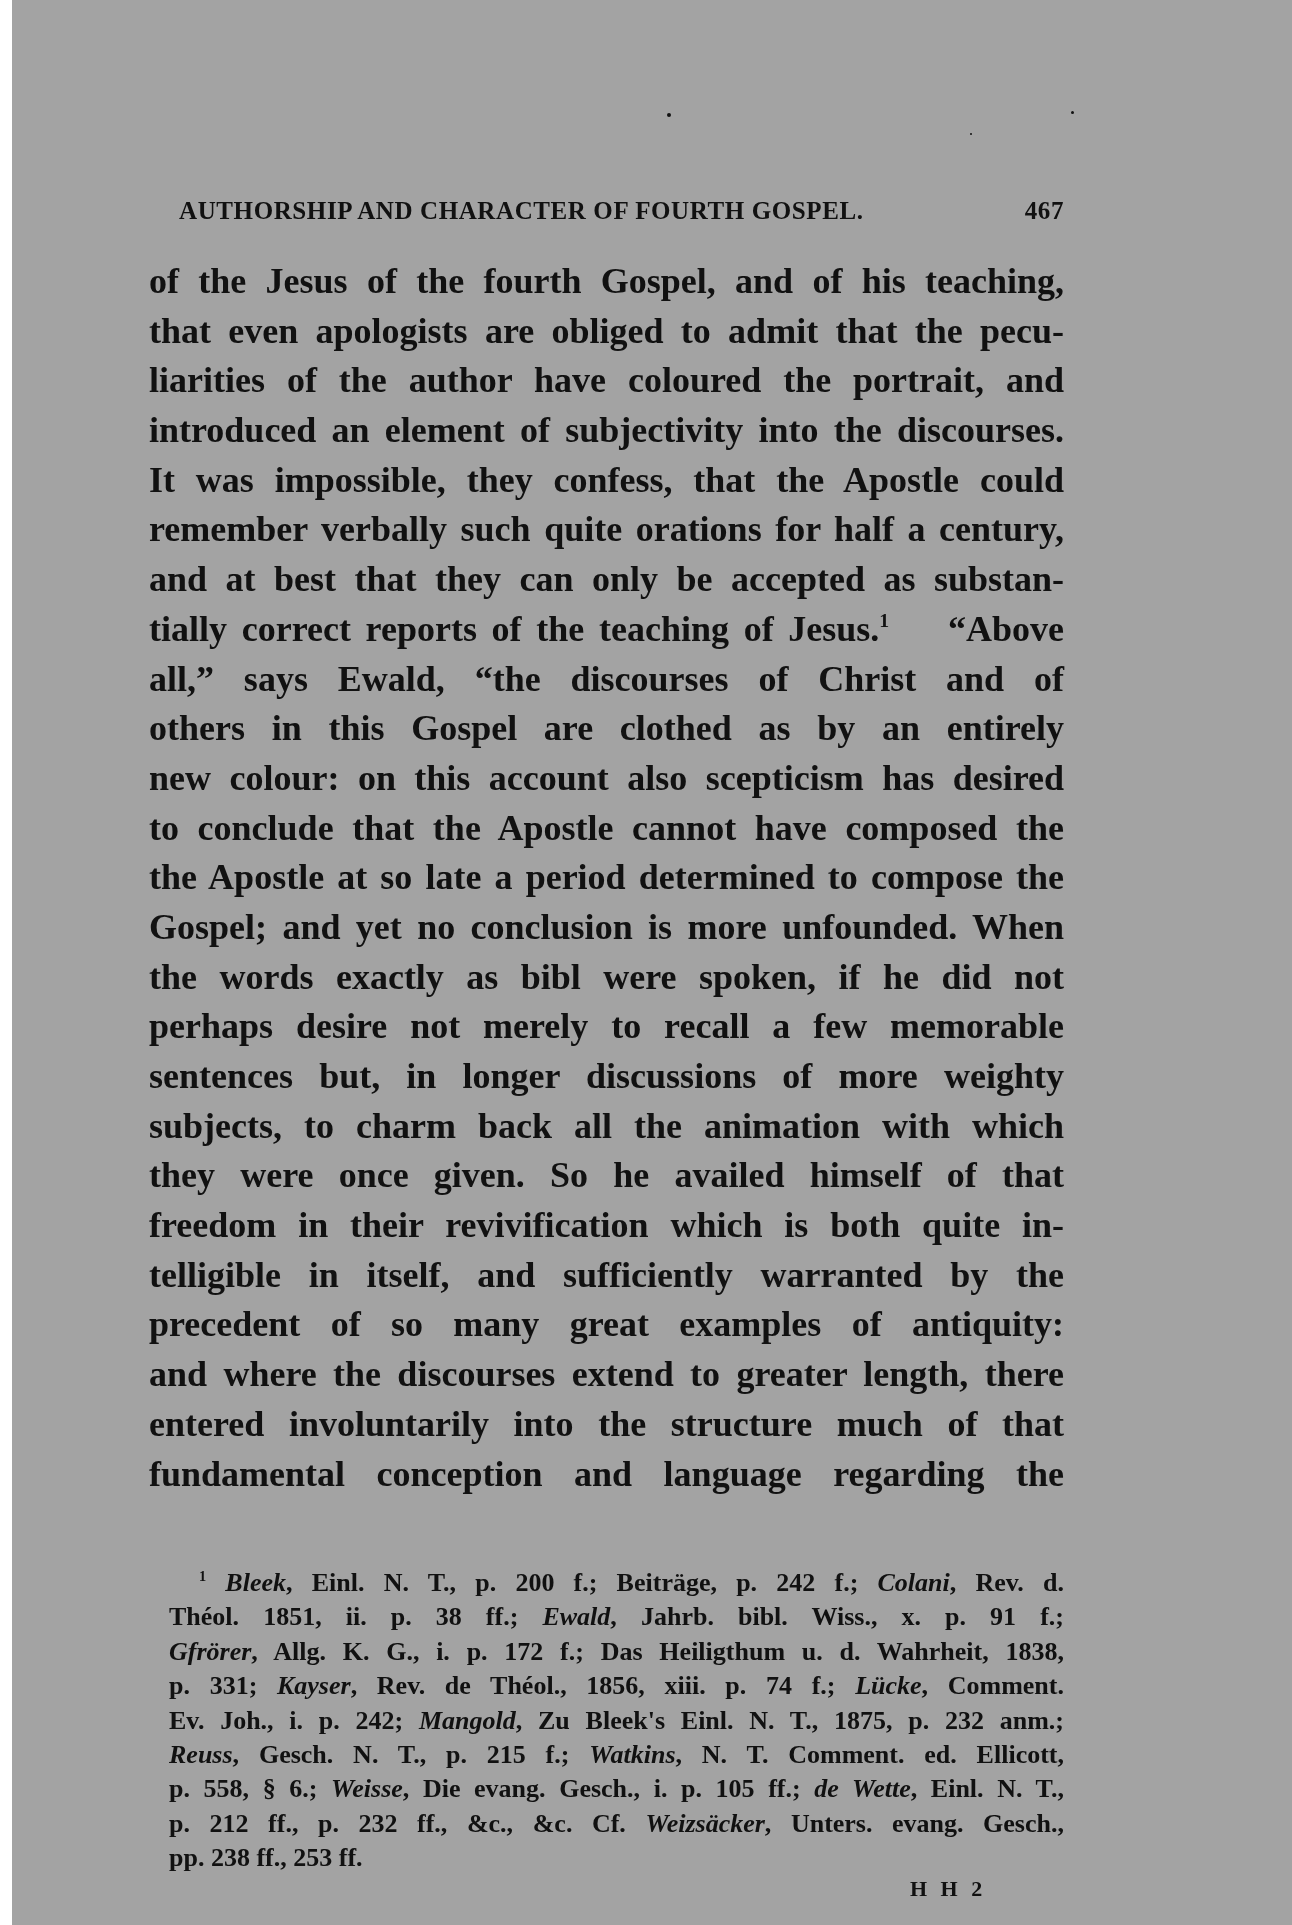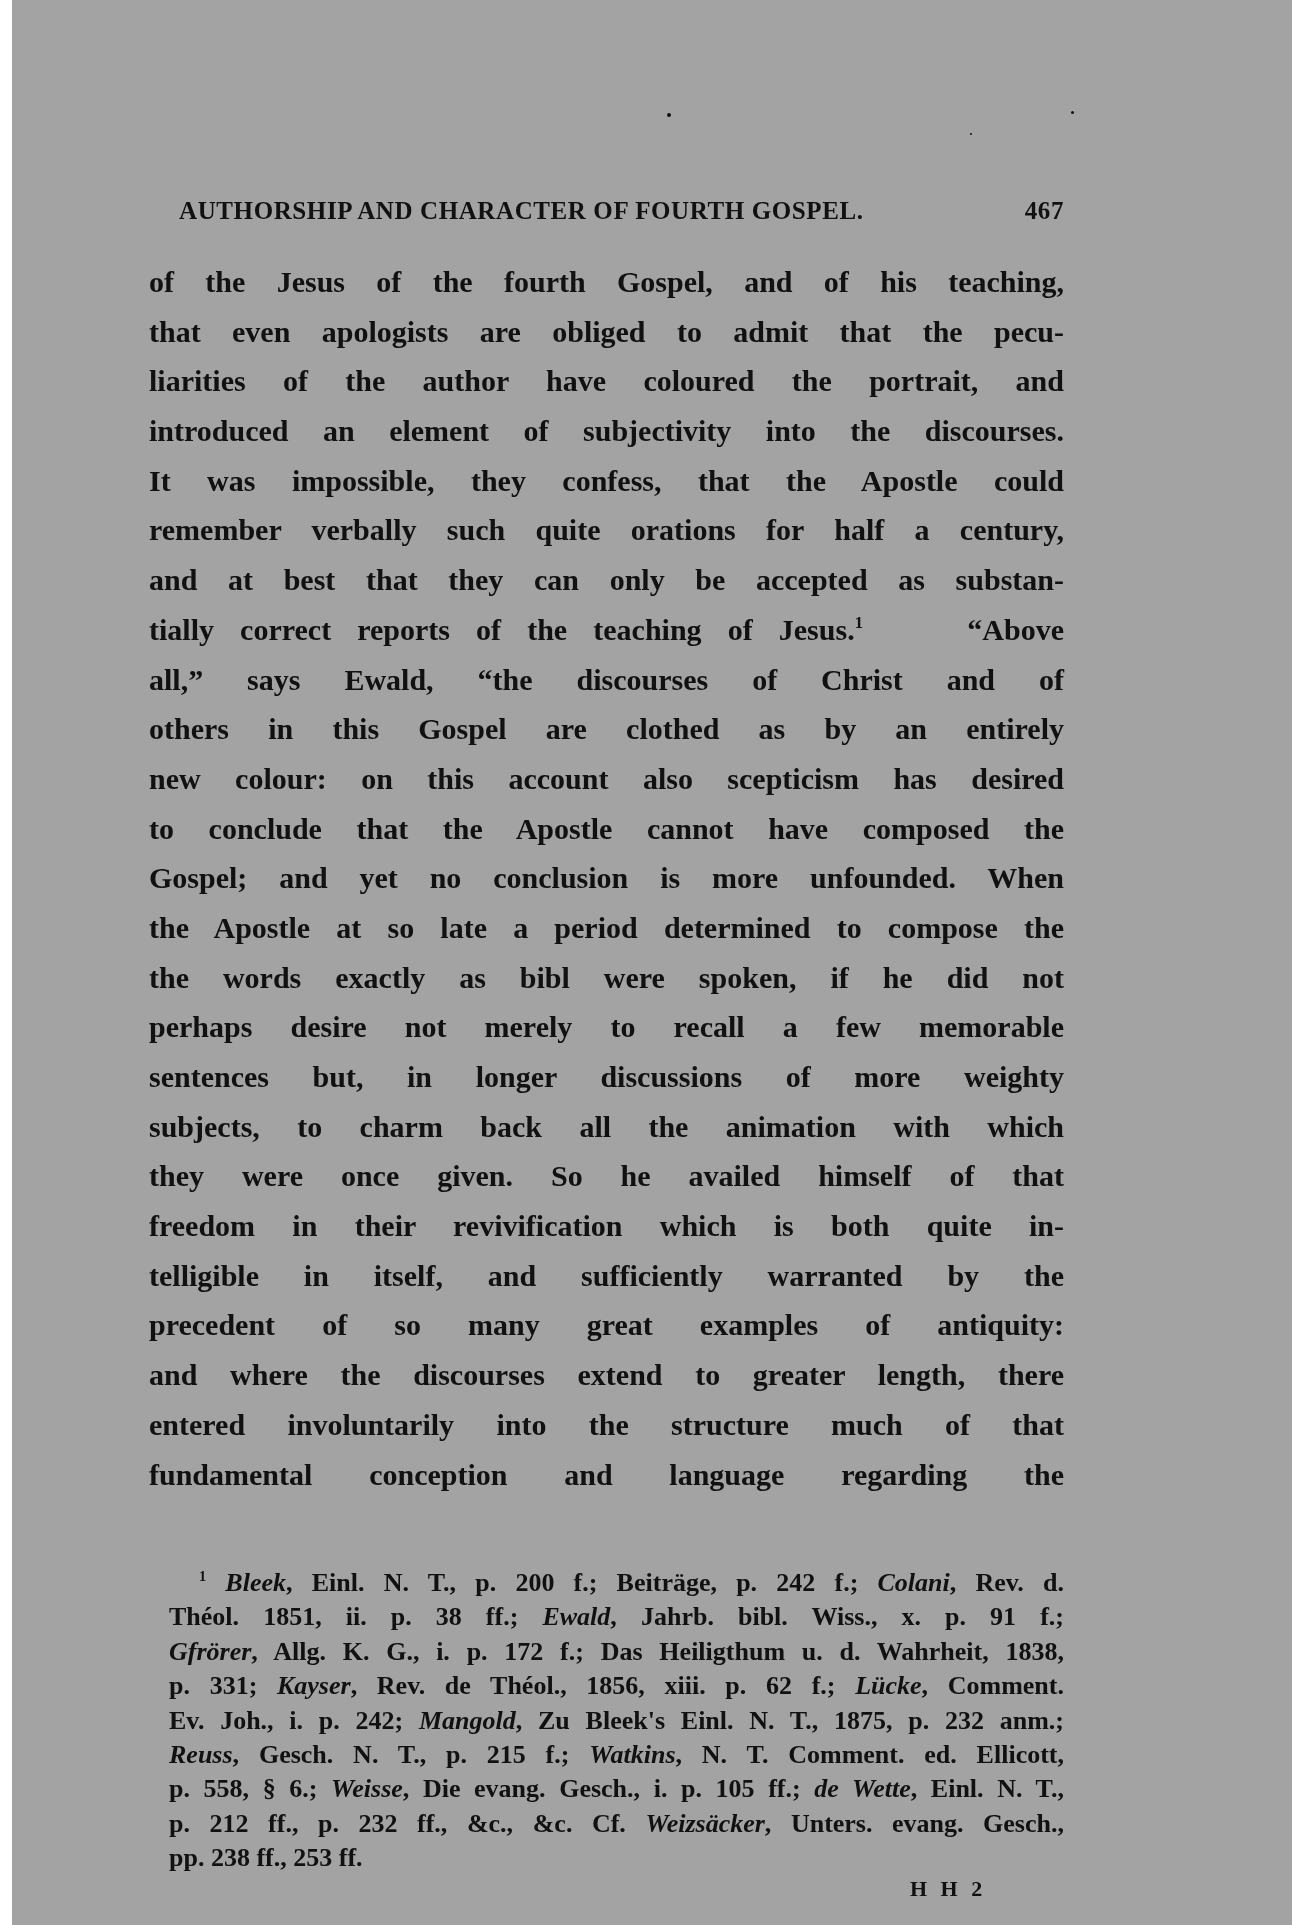--- a/index.html
+++ b/index.html
@@ -10,21 +10,21 @@
     position: absolute; left: 167px; top: 196px; width: 885px;
     font-family: "Liberation Serif", serif; font-weight: bold;
     font-size: 25px; line-height: 30px; color: #111; letter-spacing: 0.6px;
     white-space: nowrap;
   }
   .header .title { position: absolute; left: 0; top: 0; }
   .header .pageno { position: absolute; right: 0; top: 0; }
   .body-text {
     position: absolute; left: 137px; top: 257px; width: 915px;
     font-family: "Liberation Serif", serif; font-weight: bold;
-    font-size: 30px; color: #111;
+    font-size: 36px; color: #111;
   }
   .line {
     display: block; height: 49.7px; line-height: 49.7px;
     text-align: justify; text-align-last: justify; white-space: nowrap;
     overflow: visible;
   }
   .footnotes {
     position: absolute; left: 137px; top: 1566px; width: 915px;
     font-family: "Liberation Serif", serif; font-weight: bold;
     font-size: 26px; color: #111;
@@ -63,40 +63,40 @@
       <div class="line">liarities of the author have coloured the portrait, and</div>
       <div class="line">introduced an element of subjectivity into the discourses.</div>
       <div class="line">It was impossible, they confess, that the Apostle could</div>
       <div class="line">remember verbally such quite orations for half a century,</div>
       <div class="line">and at best that they can only be accepted as substan-</div>
       <div class="line"><span>tially correct reports of the teaching of Jesus.</span><sup>1</sup> <span>&nbsp;&nbsp; “Above</span></div>
       <div class="line">all,” says Ewald, “the discourses of Christ and of</div>
       <div class="line">others in this Gospel are clothed as by an entirely</div>
       <div class="line">new colour: on this account also scepticism has desired</div>
       <div class="line">to conclude that the Apostle cannot have composed the</div>
+      <div class="line">the Apostle at so late a period determined to compose the</div>
       <div class="line">Gospel; and yet no conclusion is more unfounded. When</div>
-      <div class="line">the Apostle at so late a period determined to compose the</div>
       <div class="line">the words exactly as bibl were spoken, if he did not</div>
       <div class="line">perhaps desire not merely to recall a few memorable</div>
       <div class="line">sentences but, in longer discussions of more weighty</div>
       <div class="line">subjects, to charm back all the animation with which</div>
       <div class="line">they were once given. So he availed himself of that</div>
       <div class="line">freedom in their revivification which is both quite in-</div>
       <div class="line">telligible in itself, and sufficiently warranted by the</div>
       <div class="line">precedent of so many great examples of antiquity:</div>
       <div class="line">and where the discourses extend to greater length, there</div>
       <div class="line">entered involuntarily into the structure much of that</div>
       <div class="line">fundamental conception and language regarding the</div>
     </div>
 
   <div class="footnotes" id="footnotes">
       <div class="fline first"><sup>1</sup> <i>Bleek</i><span>, Einl. N. T., p. 200 f.; Beiträge, p. 242 f.; </span><i>Colani</i><span>, Rev. d.</span></div>
       <div class="fline"><span>Théol. 1851, ii. p. 38 ff.; </span><i>Ewald</i><span>, Jahrb. bibl. Wiss., x. p. 91 f.;</span></div>
       <div class="fline"><i>Gfrörer</i><span>, Allg. K. G., i. p. 172 f.; Das Heiligthum u. d. Wahrheit, 1838,</span></div>
-      <div class="fline"><span>p. 331; </span><i>Kayser</i><span>, Rev. de Théol., 1856, xiii. p. 62 f.; </span><i>Lücke</i><span>, Comment.</span></div>
+      <div class="fline"><span>p. 331; </span><i>Kayser</i><span>, Rev. de Théol., 1856, xiii. p. 74 f.; </span><i>Lücke</i><span>, Comment.</span></div>
       <div class="fline"><span>Ev. Joh., i. p. 242; </span><i>Mangold</i><span>, Zu Bleek's Einl. N. T., 1875, p. 232 anm.;</span></div>
       <div class="fline"><i>Reuss</i><span>, Gesch. N. T., p. 215 f.; </span><i>Watkins</i><span>, N. T. Comment. ed. Ellicott,</span></div>
       <div class="fline"><span>p. 558, § 6.; </span><i>Weisse</i><span>, Die evang. Gesch., i. p. 105 ff.; </span><i>de Wette</i><span>, Einl. N. T.,</span></div>
       <div class="fline"><span>p. 212 ff., p. 232 ff., &amp;c., &amp;c.   Cf. </span><i>Weizsäcker</i><span>, Unters. evang. Gesch.,</span></div>
       <div class="fline last"><span>pp. 238 ff., 253 ff.</span></div>
     </div>
 
   <div class="signature">H H 2</div>
 </div>
 

